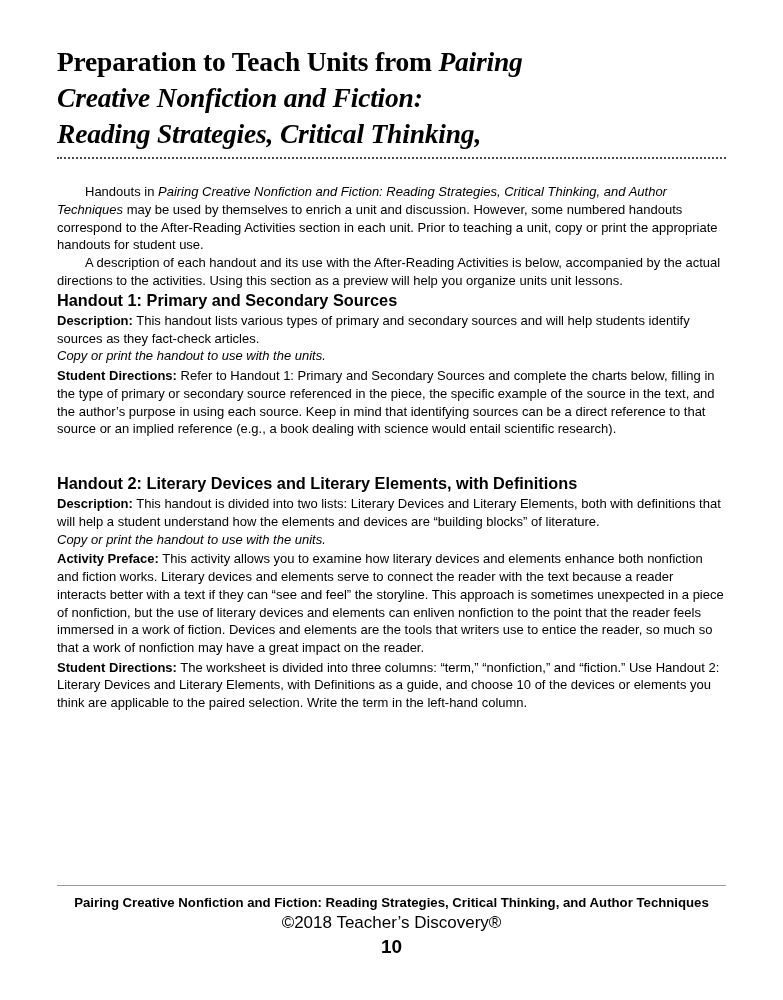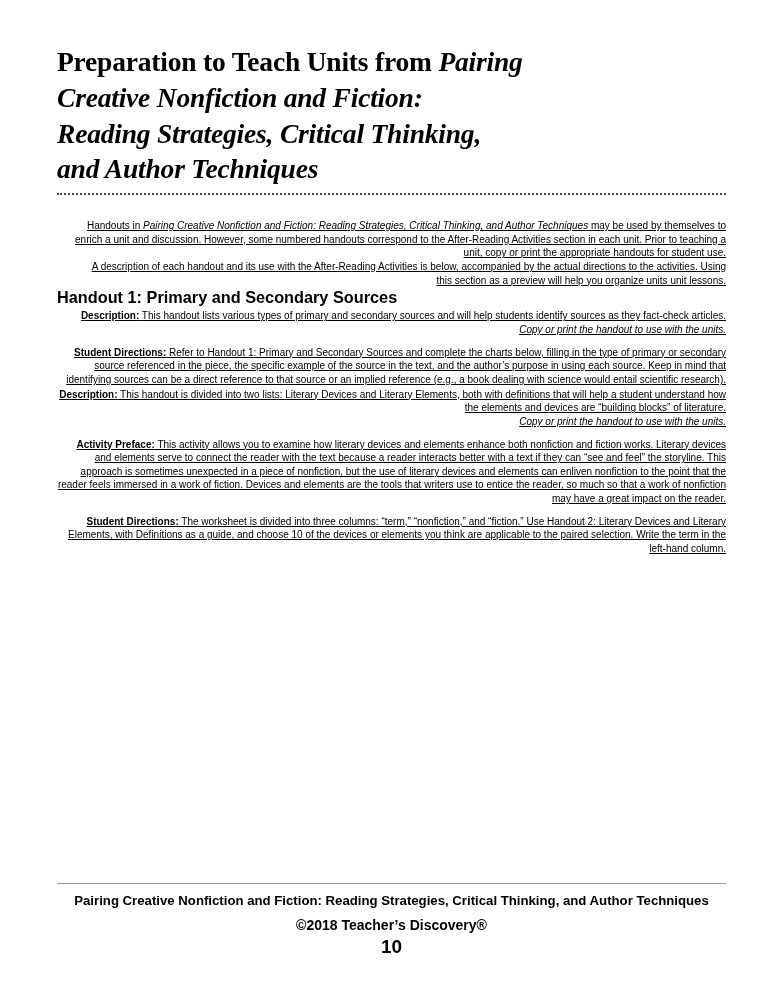--- a/index.html
+++ b/index.html
@@ -35,25 +35,24 @@
     font-size: 27.5px;
     line-height: 1.30;
     letter-spacing: -0.2px;
     margin: 0;
   }
   .doc-title .ital {
     font-style: italic;
   }
   
   .para {
-    font-size: 10px;
+    font-size: 13px;
     line-height: 1.365;
     margin: 0;
-    text-align: right;
-    text-decoration: underline;
+    text-align: left;
   }
   .intro {
     margin-top: 24px;
   }
   .indent {
     text-indent: 28px;
   }
   .ital { font-style: italic; }
   .bold { font-weight: bold; }
 
@@ -61,71 +60,71 @@
     font-size: 16.3px;
     font-weight: bold;
     margin: 0;
     line-height: 1.3;
   }
   .sec1-head { }
   .sec2-head { margin-top: 35px; }
 
   .desc-line { margin-top: 1px; }
   .copy-line { margin-top: 0px; }
-  .gap-para { margin-top: 9px; }
+  .gap-para { margin-top: 2px; }
 
   
   .footer {
     position: absolute;
     left: 57px;
     right: 57px;
     bottom: 22px;
     text-align: center;
   }
   .footer-rule {
     border-top: 1px solid #9a9a9a;
     margin-bottom: 8px;
   }
   .footer-title {
     font-size: 13.2px;
     font-weight: bold;
     line-height: 1.3;
   }
   .footer-copy {
-    font-size: 14px;
-    margin-top: 8px;
-    font-weight: bold;
+    font-size: 17px;
+    margin-top: 2px;
   }
   .footer-page {
     font-size: 19px;
     font-weight: bold;
     margin-top: 3px;
   }
 </style>
 </head>
 <body>
 
 <div class="page">
 
   <div class="title-block">
-    <h1 class="doc-title"><span>Preparation to Teach Units from </span><span class="ital">Pairing</span><br><span class="ital">Creative Nonfiction and Fiction:</span><br><span class="ital">Reading Strategies, Critical Thinking,</span><br><span class="ital">and Author Techniques</span></h1>
+    <h1 class="doc-title"><span>Preparation to Teach Units from </span><span class="ital">Pairing</span><br><span class="ital">Creative Nonfiction and Fiction:</span><br><span class="ital">Reading Strategies, Critical Thinking,</span><br></h1>
   </div>
 
   <p class="para intro indent"><span>Handouts in </span><span class="ital">Pairing Creative Nonfiction and Fiction: Reading Strategies, Critical Thinking, and Author Techniques</span><span> may be used by themselves to enrich a unit and discussion. However, some numbered handouts correspond to the After-Reading Activities section in each unit. Prior to teaching a unit, copy or print the appropriate handouts for student use.</span></p>
 
   <p class="para indent">A description of each handout and its use with the After-Reading Activities is below, accompanied by the actual directions to the activities. Using this section as a preview will help you organize units unit lessons.</p>
 
   <h2 class="section-head sec1-head">Handout 1: Primary and Secondary Sources</h2>
 
   <p class="para desc-line"><span class="bold">Description:</span><span> This handout lists various types of primary and secondary sources and will help students identify sources as they fact-check articles.</span></p>
 
   <p class="para copy-line ital">Copy or print the handout to use with the units.</p>
 
   <p class="para gap-para"><span class="bold">Student Directions:</span><span> Refer to Handout 1: Primary and Secondary Sources and complete the charts below, filling in the type of primary or secondary source referenced in the piece, the specific example of the source in the text, and the author’s purpose in using each source. Keep in mind that identifying sources can be a direct reference to that source or an implied reference (e.g., a book dealing with science would entail scientific research).</span></p>
 
+  <h2 class="section-head sec2-head">Handout 2: Literary Devices and Literary Elements, with Definitions</h2>
 
   <p class="para desc-line"><span class="bold">Description:</span><span> This handout is divided into two lists: Literary Devices and Literary Elements, both with definitions that will help a student understand how the elements and devices are “building blocks” of literature.</span></p>
 
   <p class="para copy-line ital">Copy or print the handout to use with the units.</p>
 
   <p class="para gap-para"><span class="bold">Activity Preface:</span><span> This activity allows you to examine how literary devices and elements enhance both nonfiction and fiction works. Literary devices and elements serve to connect the reader with the text because a reader interacts better with a text if they can “see and feel” the storyline. This approach is sometimes unexpected in a piece of nonfiction, but the use of literary devices and elements can enliven nonfiction to the point that the reader feels immersed in a work of fiction. Devices and elements are the tools that writers use to entice the reader, so much so that a work of nonfiction may have a great impact on the reader.</span></p>
 
   <p class="para gap-para"><span class="bold">Student Directions:</span><span> The worksheet is divided into three columns: “term,” “nonfiction,” and “fiction.” Use Handout 2: Literary Devices and Literary Elements, with Definitions as a guide, and choose 10 of the devices or elements you think are applicable to the paired selection. Write the term in the left-hand column.</span></p>
 
   <div class="footer">

